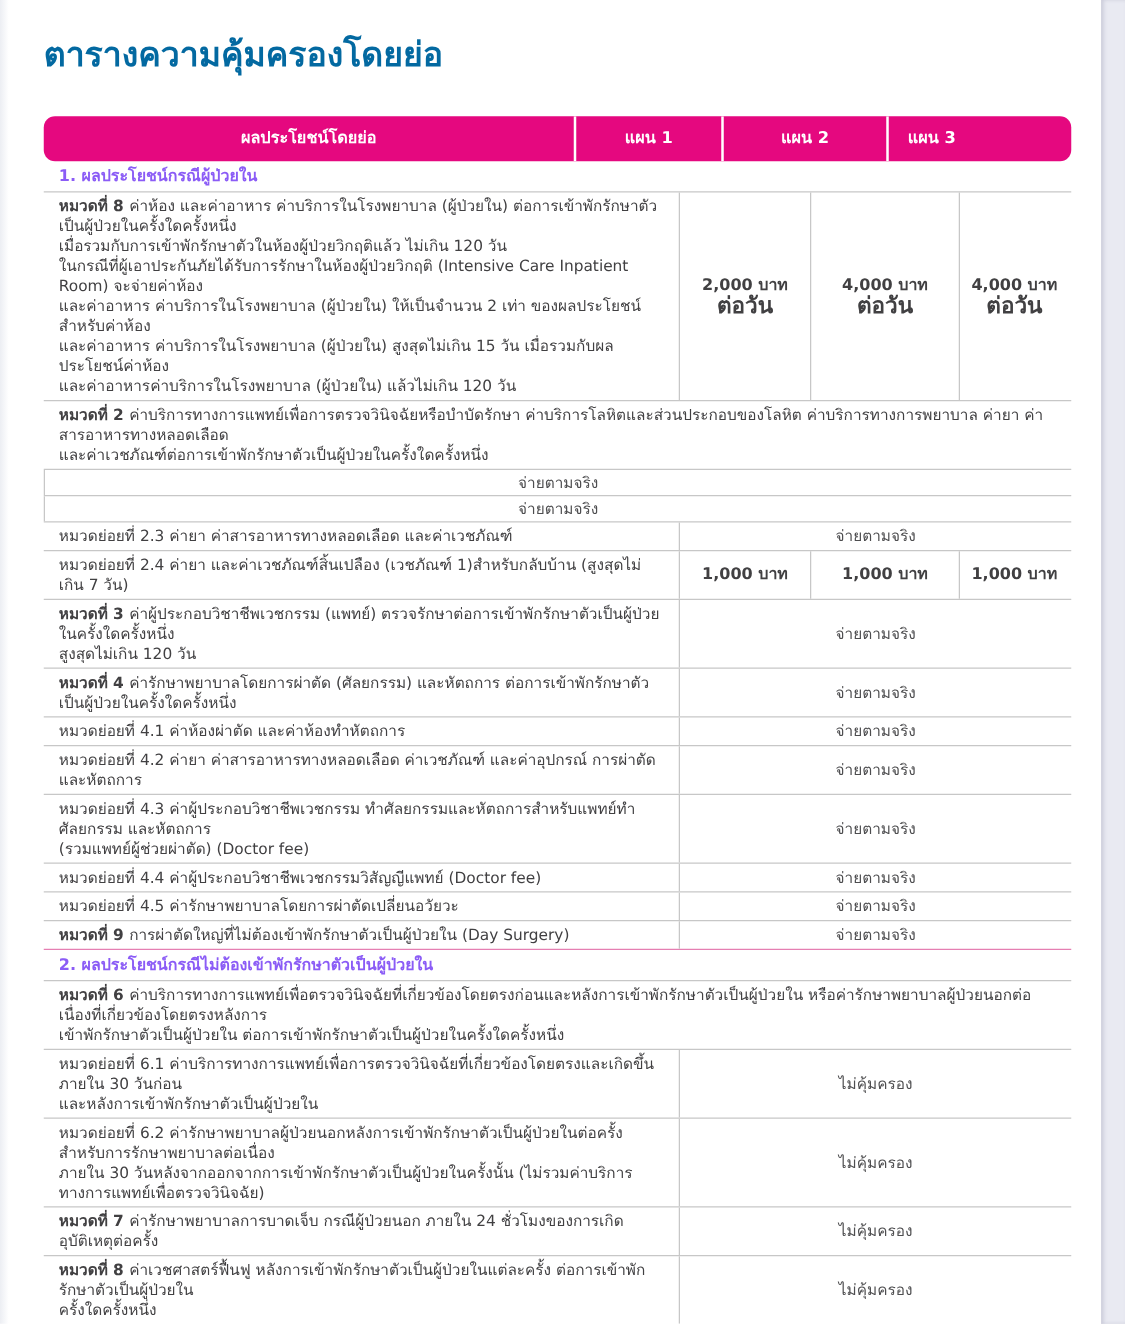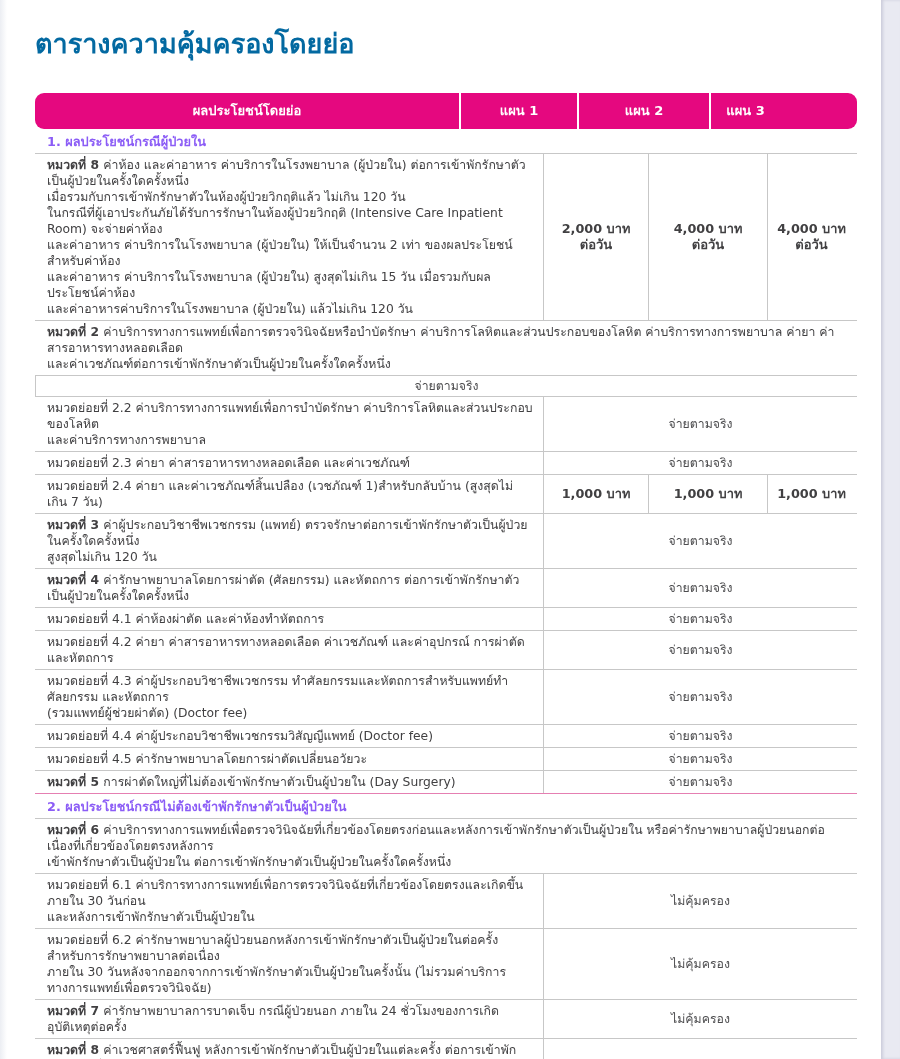--- a/index.html
+++ b/index.html
@@ -26,21 +26,21 @@
   .benefit.fullw { flex:1 1 auto; }
   .benefit b { font-weight:bold; }
   .vals { flex:1 1 auto; display:flex; border-left:1px solid #c7c7c7; }
   .spanval { flex:1; display:flex; flex-direction:column; justify-content:center;
     align-items:center; text-align:left; padding:2px 4px; color:#4d4d4f; }
   .cell { display:flex; flex-direction:column; justify-content:center; align-items:center;
     text-align:center; padding:2px 2px; }
   .cell + .cell { border-left:1px solid #c7c7c7; }
   .c1 { width:104px; } .c2 { width:119px; } .c3 { width:88px; }
   .cell .main { font-weight:bold; font-size:12.8px; }
-  .cell .sub { font-weight:bold; font-size:13px; }
+  .cell .sub { font-weight:bold; font-size:18px; }
 </style>
 </head>
 <body>
 
 <div class="edge-left"></div>
 <div class="edge-right"></div>
 
 <div class="page">
   <div class="title">ตารางความคุ้มครองโดยย่อ</div>
   <div class="tbl">
@@ -79,22 +79,20 @@
 และค่าเวชภัณฑ์ต่อการเข้าพักรักษาตัวเป็นผู้ป่วยในครั้งใดครั้งหนึ่ง</div>
         </div>
         <div class="row">
           <div class="vals">
             <div class="spanval">
               <div class="main">จ่ายตามจริง</div>
             </div>
           </div>
         </div>
         <div class="row">
-          <div class="benefit">หมวดย่อยที่ 2.2 ค่าบริการทางการแพทย์เพื่อการบำบัดรักษา ค่าบริการโลหิตและส่วนประกอบของโลหิต
-และค่าบริการทางการพยาบาล</div>
           <div class="vals">
             <div class="spanval">
               <div class="main">จ่ายตามจริง</div>
             </div>
           </div>
         </div>
         <div class="row">
           <div class="benefit">หมวดย่อยที่ 2.3 ค่ายา ค่าสารอาหารทางหลอดเลือด และค่าเวชภัณฑ์</div>
           <div class="vals">
             <div class="spanval">
@@ -168,21 +166,21 @@
         </div>
         <div class="row">
           <div class="benefit">หมวดย่อยที่ 4.5 ค่ารักษาพยาบาลโดยการผ่าตัดเปลี่ยนอวัยวะ</div>
           <div class="vals">
             <div class="spanval">
               <div class="main">จ่ายตามจริง</div>
             </div>
           </div>
         </div>
         <div class="row pink">
-          <div class="benefit"><b>หมวดที่ 5 </b>การผ่าตัดใหญ่ที่ไม่ต้องเข้าพักรักษาตัวเป็นผู้ป่วยใน (Day Surgery)</div>
+          <div class="benefit"><b>หมวดที่ 9 </b>การผ่าตัดใหญ่ที่ไม่ต้องเข้าพักรักษาตัวเป็นผู้ป่วยใน (Day Surgery)</div>
           <div class="vals">
             <div class="spanval">
               <div class="main">จ่ายตามจริง</div>
             </div>
           </div>
         </div>
         <div class="row sec">2. ผลประโยชน์กรณีไม่ต้องเข้าพักรักษาตัวเป็นผู้ป่วยใน</div>
         <div class="row">
           <div class="benefit fullw"><b>หมวดที่ 6 </b>ค่าบริการทางการแพทย์เพื่อตรวจวินิจฉัยที่เกี่ยวข้องโดยตรงก่อนและหลังการเข้าพักรักษาตัวเป็นผู้ป่วยใน หรือค่ารักษาพยาบาลผู้ป่วยนอกต่อเนื่องที่เกี่ยวข้องโดยตรงหลังการ
 เข้าพักรักษาตัวเป็นผู้ป่วยใน ต่อการเข้าพักรักษาตัวเป็นผู้ป่วยในครั้งใดครั้งหนึ่ง</div>

